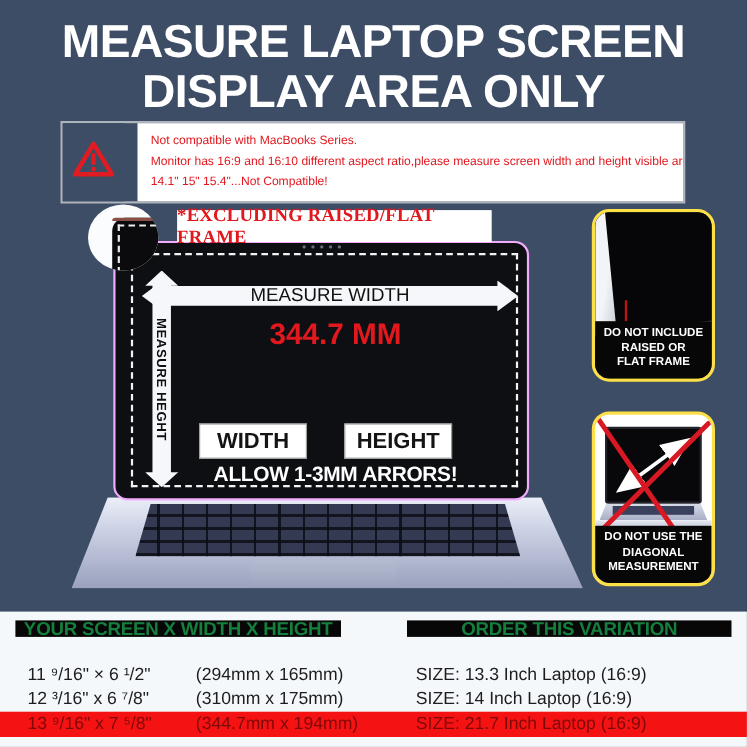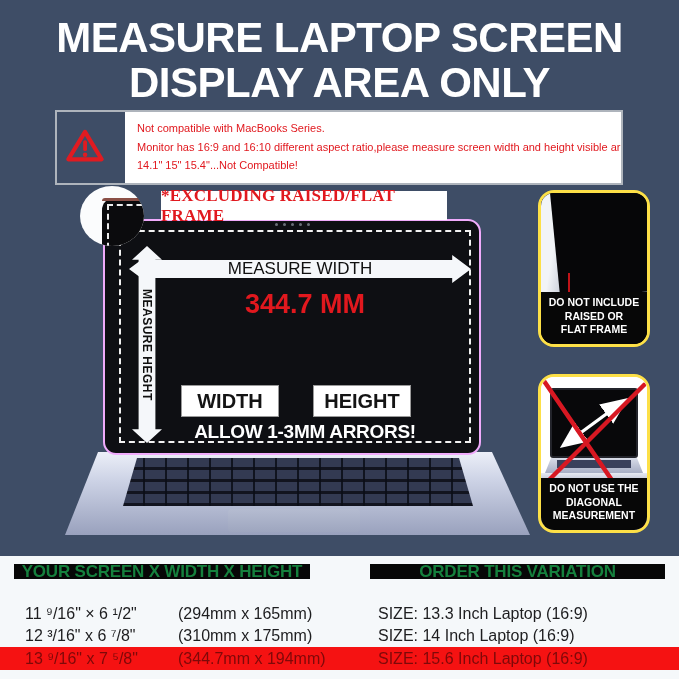--- a/index.html
+++ b/index.html
@@ -222,17 +222,17 @@
       <span class="order">SIZE: 13.3 Inch Laptop (16:9)</span>
     </div>
     <div class="frow frow2">
       <span class="inches">12 ³/16" x 6 ⁷/8"</span>
       <span class="mm">(310mm x 175mm)</span>
       <span class="order">SIZE: 14 Inch Laptop (16:9)</span>
     </div>
     <div class="frow frow3">
       <span class="inches">13 ⁹/16" x 7 ⁵/8"</span>
       <span class="mm">(344.7mm x 194mm)</span>
-      <span class="order">SIZE: 15.6 Inch Laptop (16:9)</span>
+      <span class="order">SIZE: 21.7 Inch Laptop (16:9)</span>
     </div>
   </div>
 
 </div>
 
 </body></html>

